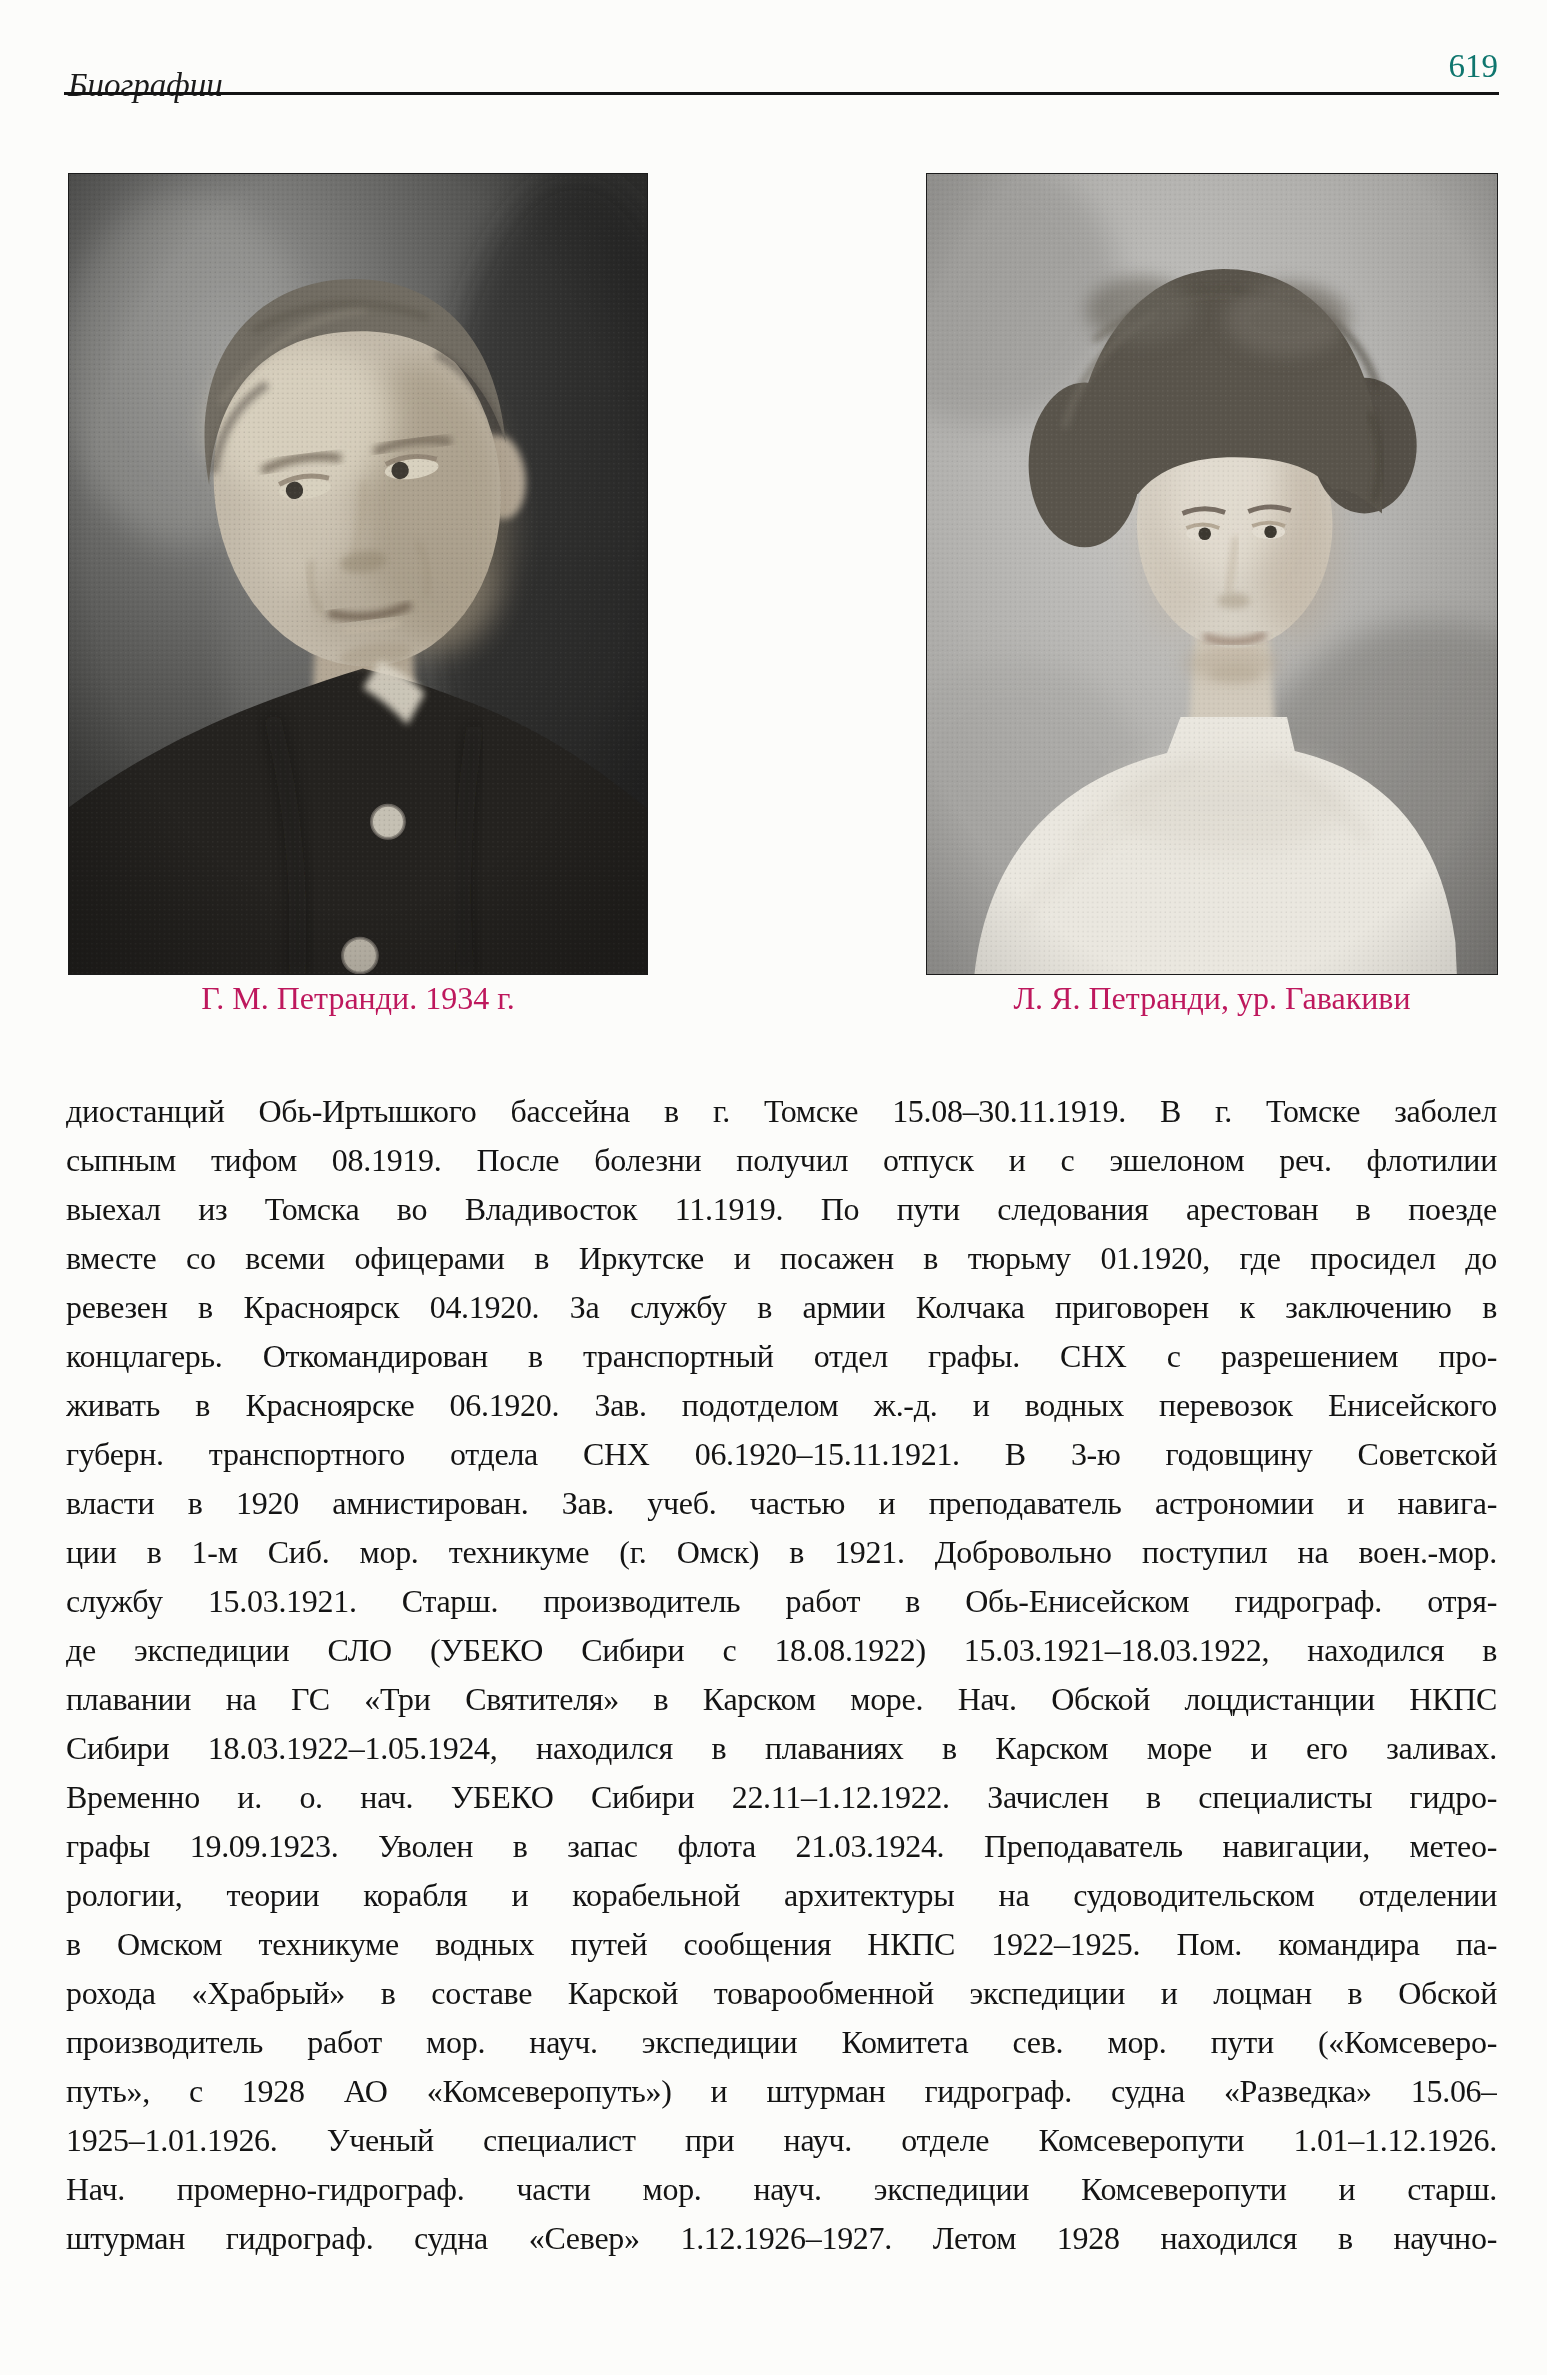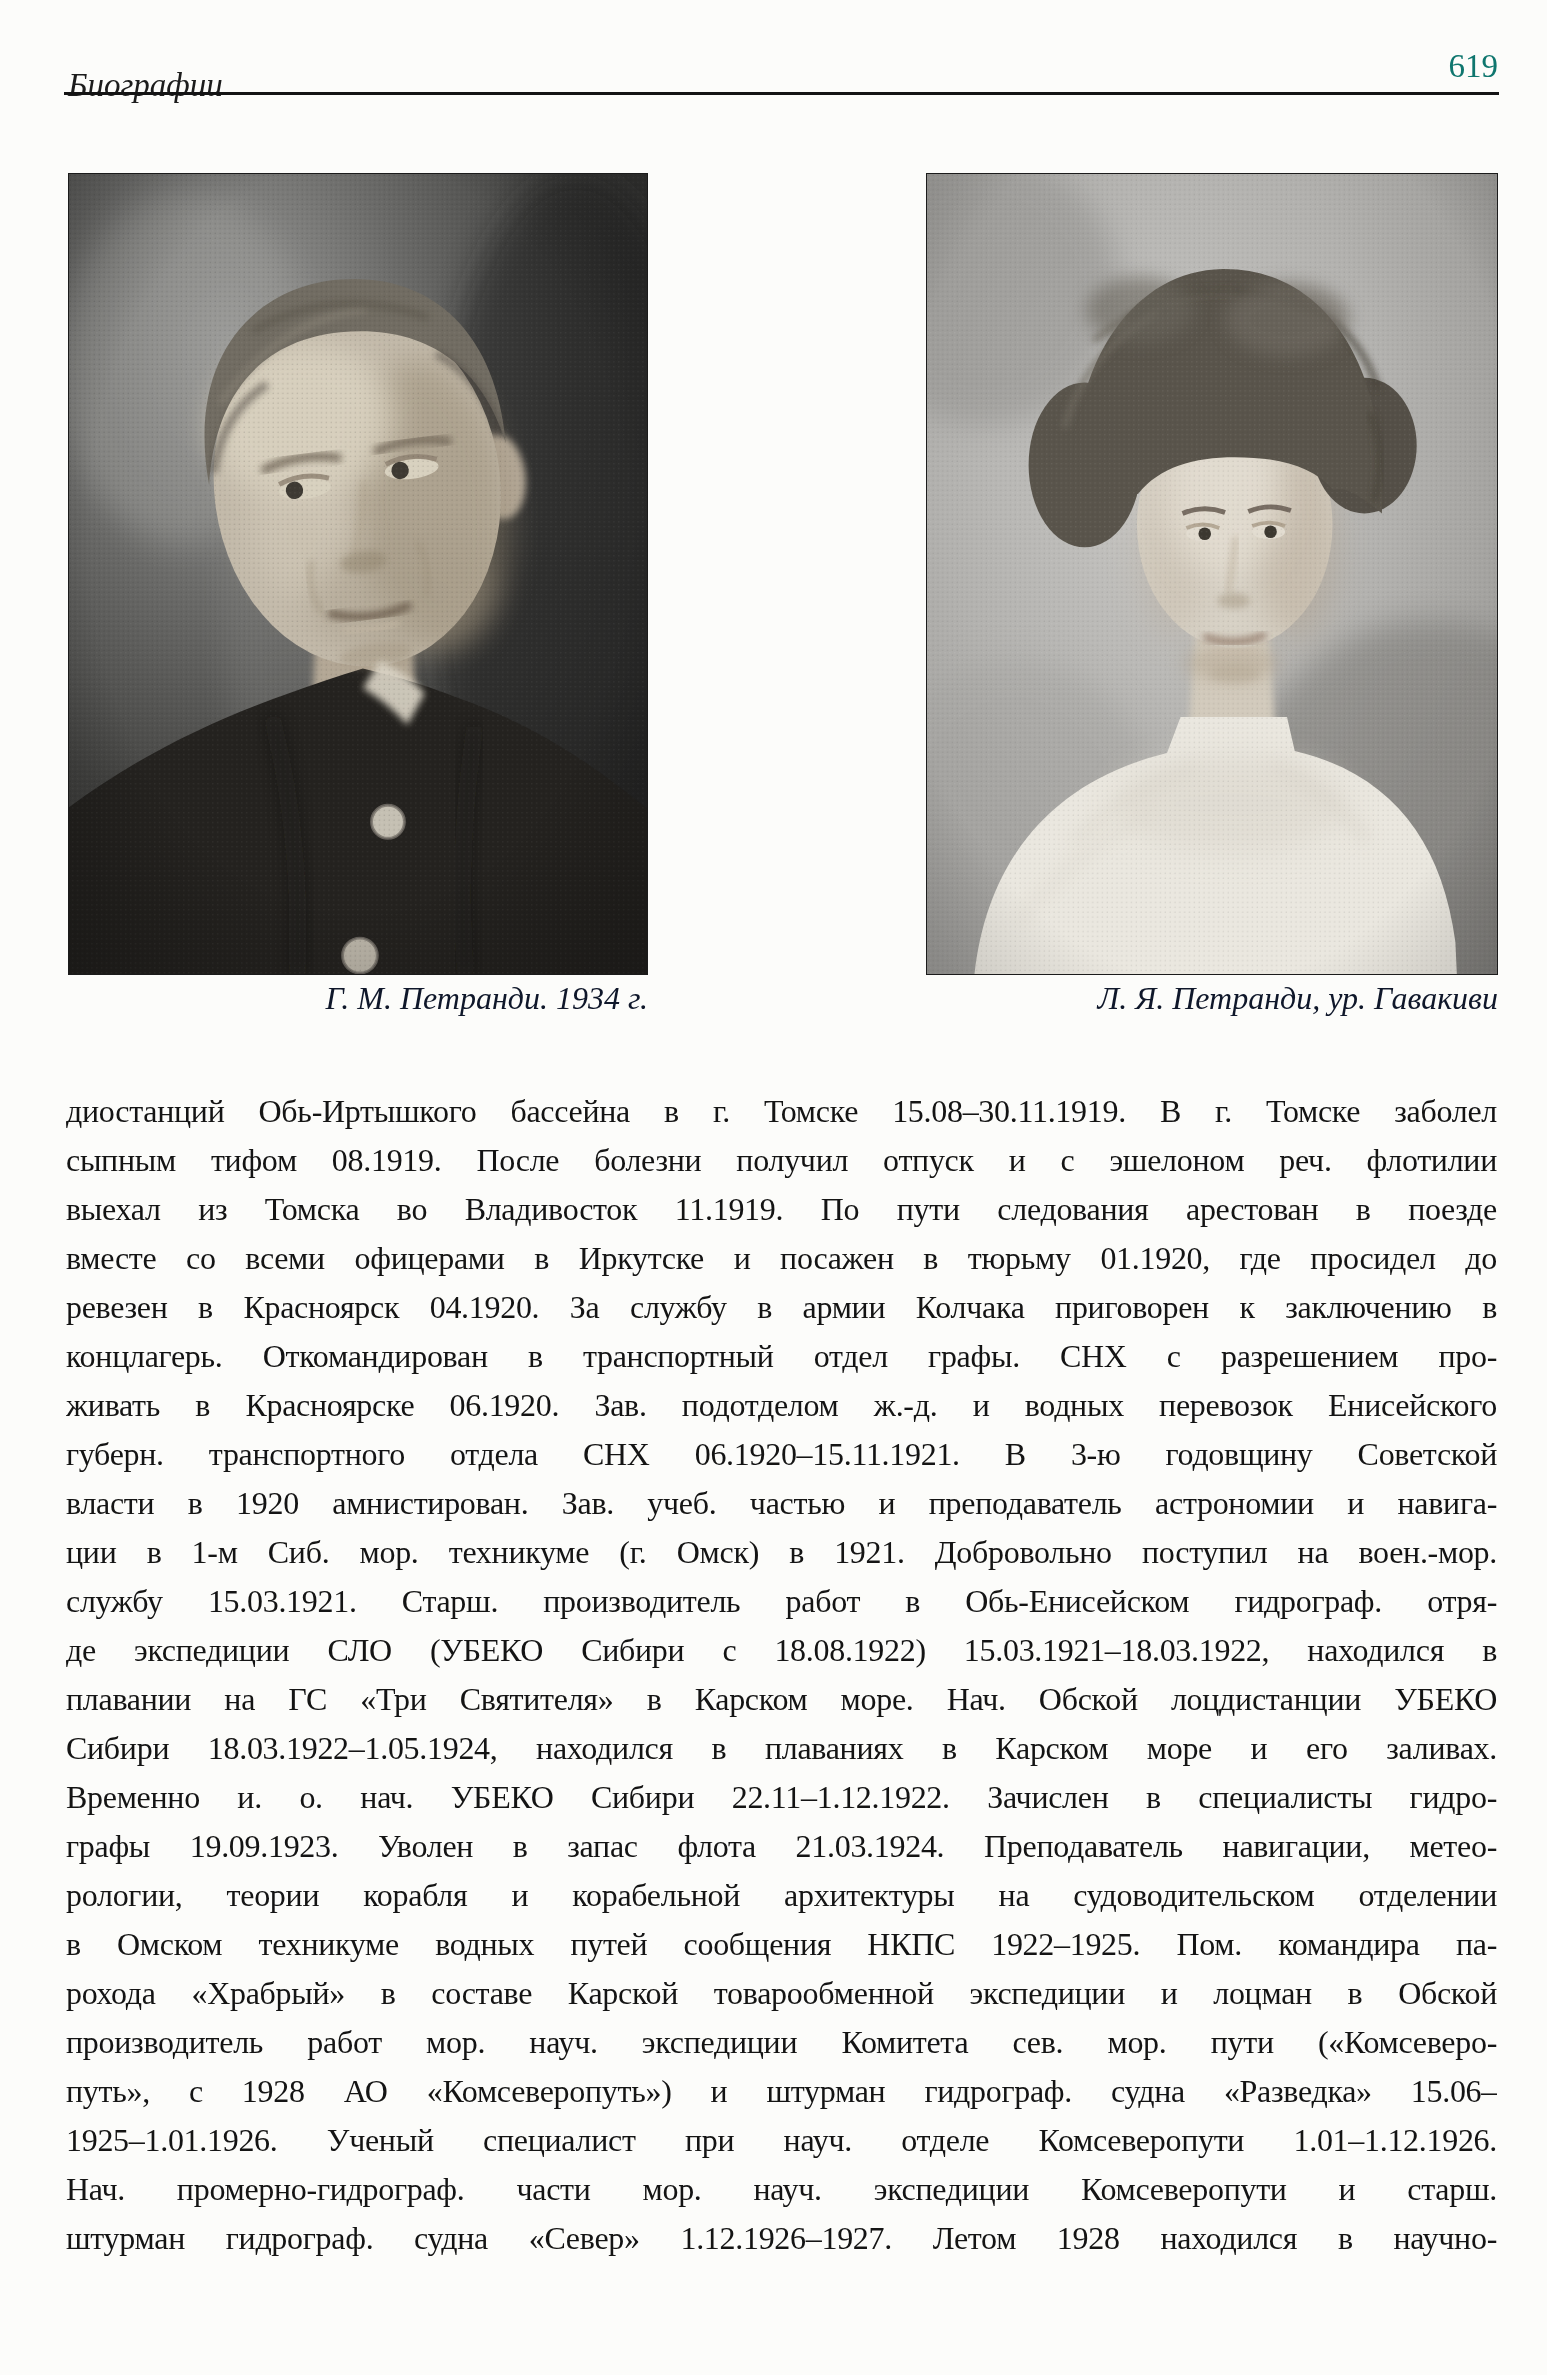--- a/index.html
+++ b/index.html
@@ -53,25 +53,24 @@
     box-sizing: border-box;
     border: 1.9px solid #1b1b1b;
     background: #9a9a98;
   }
   .photo svg { display: block; width: 100%; height: 100%; }
   .photo-left  { left: 68px;  width: 580px; height: 802px; }
   .photo-right { left: 926px; width: 572px; height: 802px; }
   .caption {
     position: absolute;
     top: 978px;
-    font-style: italic;
     font-size: 32px;
     line-height: 1.3;
-    text-align: right;
-    color: #0f172a;
+    text-align: center;
+    color: #be185d;
   }
   .caption-left  { left: 68px;  width: 580px; }
   .caption-right { left: 926px; width: 572px; }
   
   .body-text {
     position: absolute;
     left: 66px;
     top: 1087px;
     width: 1431px;
   }
@@ -245,21 +244,21 @@
       <div class="body-line">выехал из Томска во Владивосток 11.1919. По пути следования арестован в поезде</div>
       <div class="body-line">вместе со всеми офицерами в Иркутске и посажен в тюрьму 01.1920, где просидел до</div>
       <div class="body-line">ревезен в Красноярск 04.1920. За службу в армии Колчака приговорен к заключению в</div>
       <div class="body-line">концлагерь. Откомандирован в транспортный отдел графы. СНХ с разрешением про-</div>
       <div class="body-line">живать в Красноярске 06.1920. Зав. подотделом ж.-д. и водных перевозок Енисейского</div>
       <div class="body-line">губерн. транспортного отдела СНХ 06.1920–15.11.1921. В 3-ю годовщину Советской</div>
       <div class="body-line">власти в 1920 амнистирован. Зав. учеб. частью и преподаватель астрономии и навига-</div>
       <div class="body-line">ции в 1-м Сиб. мор. техникуме (г. Омск) в 1921. Добровольно поступил на воен.-мор.</div>
       <div class="body-line">службу 15.03.1921. Старш. производитель работ в Обь-Енисейском гидрограф. отря-</div>
       <div class="body-line">де экспедиции СЛО (УБЕКО Сибири с 18.08.1922) 15.03.1921–18.03.1922, находился в</div>
-      <div class="body-line">плавании на ГС «Три Святителя» в Карском море. Нач. Обской лоцдистанции УБЕКО</div>
+      <div class="body-line">плавании на ГС «Три Святителя» в Карском море. Нач. Обской лоцдистанции НКПС</div>
       <div class="body-line">Сибири 18.03.1922–1.05.1924, находился в плаваниях в Карском море и его заливах.</div>
       <div class="body-line">Временно и. о. нач. УБЕКО Сибири 22.11–1.12.1922. Зачислен в специалисты гидро-</div>
       <div class="body-line">графы 19.09.1923. Уволен в запас флота 21.03.1924. Преподаватель навигации, метео-</div>
       <div class="body-line">рологии, теории корабля и корабельной архитектуры на судоводительском отделении</div>
       <div class="body-line">в Омском техникуме водных путей сообщения НКПС 1922–1925. Пом. командира па-</div>
       <div class="body-line">рохода «Храбрый» в составе Карской товарообменной экспедиции и лоцман в Обской</div>
       <div class="body-line">производитель работ мор. науч. экспедиции Комитета сев. мор. пути («Комсеверо-</div>
       <div class="body-line">путь», с 1928 АО «Комсеверопуть») и штурман гидрограф. судна «Разведка» 15.06–</div>
       <div class="body-line">1925–1.01.1926. Ученый специалист при науч. отделе Комсеверопути 1.01–1.12.1926.</div>
       <div class="body-line">Нач. промерно-гидрограф. части мор. науч. экспедиции Комсеверопути и старш.</div>

